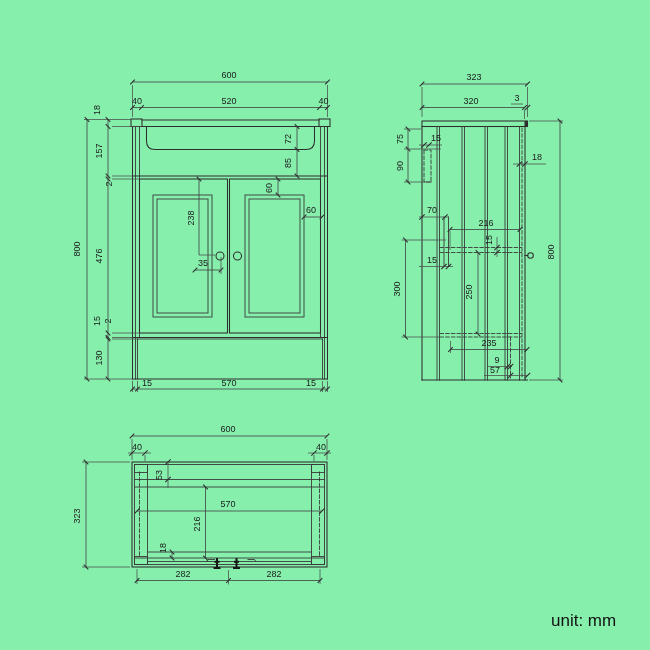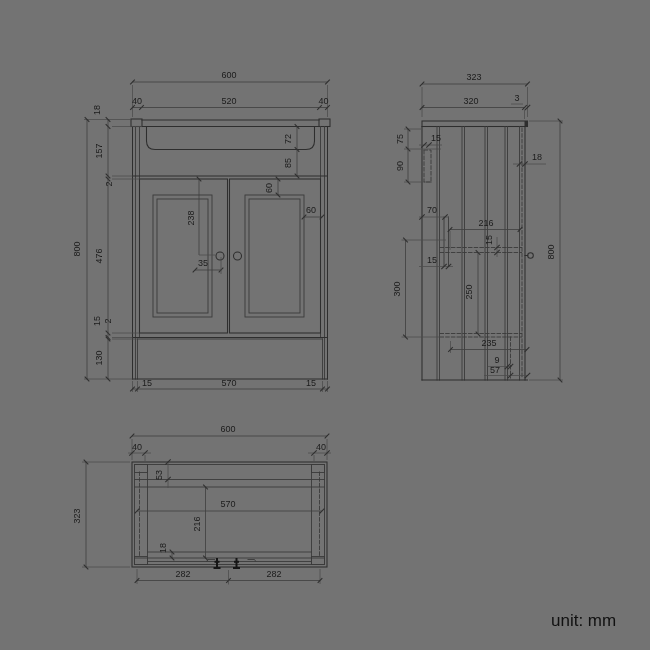--- a/index.html
+++ b/index.html
@@ -1,16 +1,16 @@
 <!DOCTYPE html>
 <html><head>
 <meta charset="utf-8">
 <style>
   html,body{margin:0;padding:0;background:#ffffff;width:650px;height:650px;overflow:hidden}
-  .stage{position:relative;width:650px;height:650px;background:#737373}
+  .stage{position:relative;width:650px;height:650px;background:#86efac}
   svg text{font-family:"Liberation Sans","DejaVu Sans",sans-serif;font-size:9px;fill:#1c1c1c}
   svg text.big{font-size:17px;fill:#111}
   .ln{stroke:#2e2e2e;stroke-width:1.05;fill:none;stroke-linecap:square}
   .ln2{stroke:#3a3a3a;stroke-width:0.9;fill:none;stroke-linecap:square}
   .tn{stroke:#4b4b4b;stroke-width:0.75;fill:none}
   .dim{stroke:#3f3f3f;stroke-width:0.8;fill:none}
   .dsh{stroke-dasharray:3.5 2.2}
   .hinge{stroke:#161616;stroke-width:2;fill:none}
 </style>
 </head>

